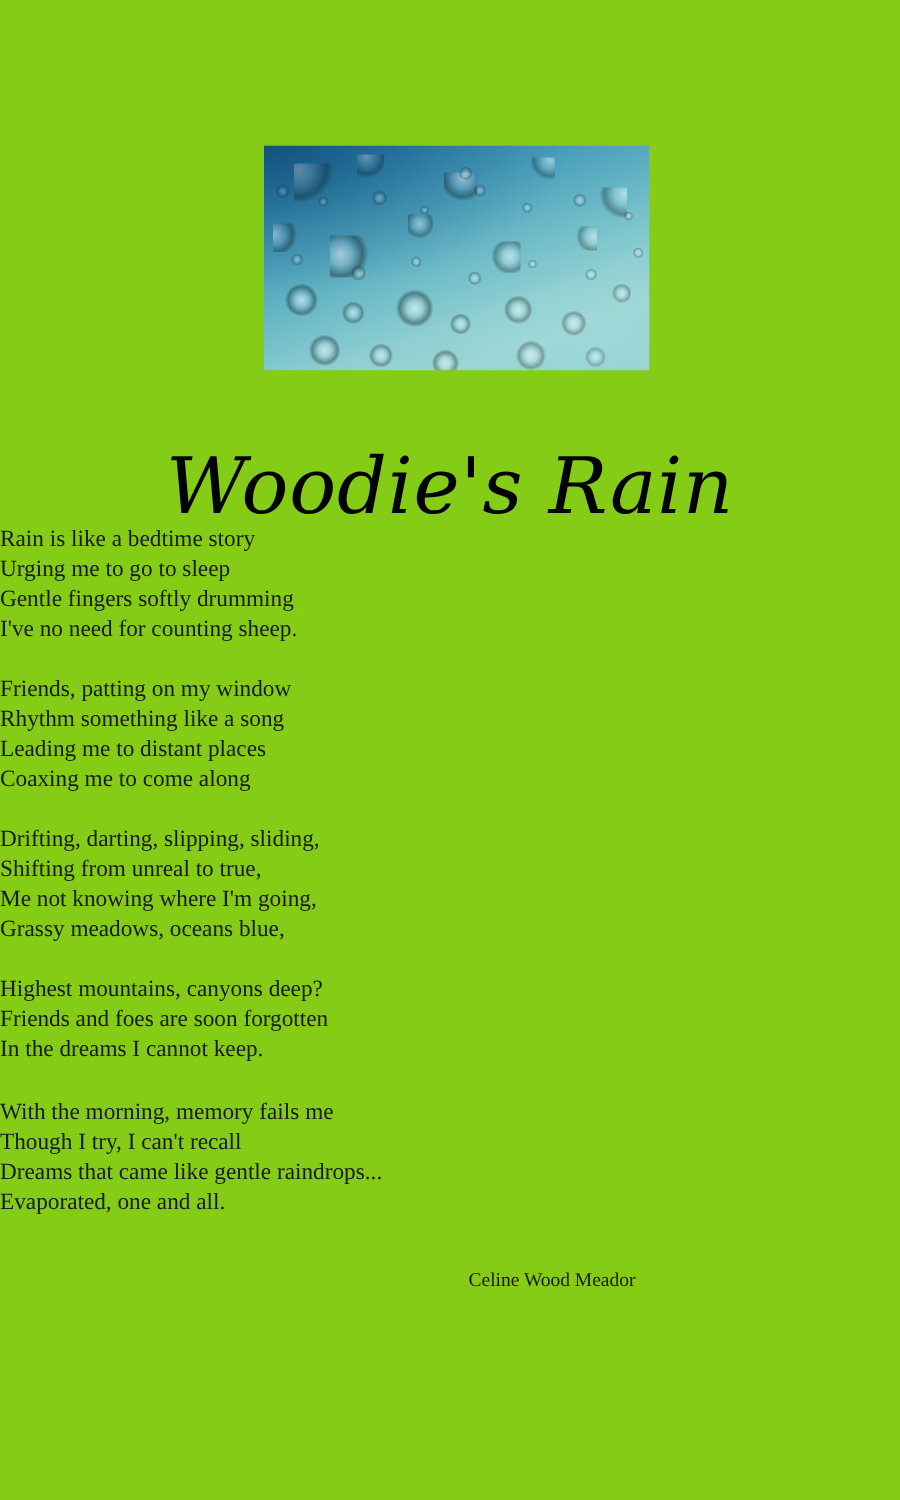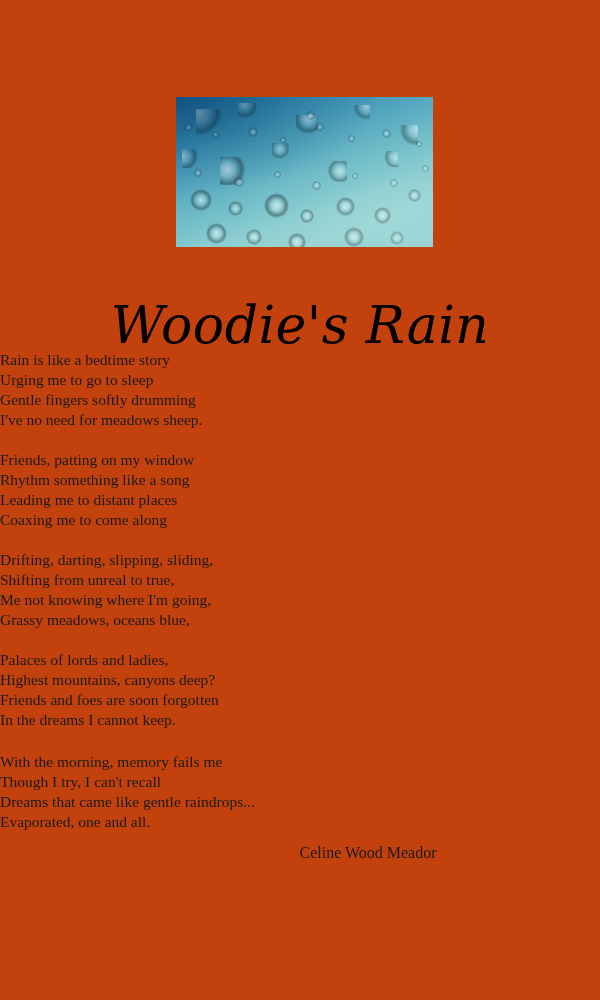--- a/index.html
+++ b/index.html
@@ -13,21 +13,21 @@
     height: 1000px;
     overflow: hidden;
     font-family: "Liberation Serif", "DejaVu Serif", serif;
     color: #1a1a1a;
     position: relative;
   }
 
   .page {
     width: 600px;
     height: 1000px;
-    background: #c2410c;
+    background: #84cc16;
     position: relative;
   }
 
   
   .photo-wrap {
     position: absolute;
     left: 176px;
     top: 97px;
     width: 257px;
     height: 150px;
@@ -172,21 +172,21 @@
   
   .attribution {
     position: absolute;
     left: 0;
     top: 846px;
     width: 600px;
     text-align: center;
     padding-left: 136px;
     box-sizing: border-box;
     font-family: "Liberation Serif", "DejaVu Serif", serif;
-    font-size: 16px;
+    font-size: 13px;
     line-height: 14px;
     color: #1a1a1a;
     white-space: nowrap;
   }
 </style>
 </head>
 <body>
 
 <div class="page">
 
@@ -199,39 +199,38 @@
   </div>
 
   <h1 class="title">Woodie's Rain</h1>
 
   <div class="poem">
 
     <div class="stanza">
       <div class="line">Rain is like a bedtime story</div>
       <div class="line">Urging me to go to sleep</div>
       <div class="line">Gentle fingers softly drumming</div>
-      <div class="line">I've no need for meadows sheep.</div>
+      <div class="line">I've no need for counting sheep.</div>
     </div>
 
     <div class="stanza">
       <div class="line">Friends, patting on my window</div>
       <div class="line">Rhythm something like a song</div>
       <div class="line">Leading me to distant places</div>
       <div class="line">Coaxing me to come along</div>
     </div>
 
     <div class="stanza">
       <div class="line">Drifting, darting, slipping, sliding,</div>
       <div class="line">Shifting from unreal to true,</div>
       <div class="line">Me not knowing where I'm going,</div>
       <div class="line">Grassy meadows, oceans blue,</div>
     </div>
 
     <div class="stanza">
-      <div class="line">Palaces of lords and ladies,</div>
       <div class="line">Highest mountains, canyons deep?</div>
       <div class="line">Friends and foes are soon forgotten</div>
       <div class="line">In the dreams I cannot keep.</div>
     </div>
 
     <div class="stanza">
       <div class="line">With the morning, memory fails me</div>
       <div class="line">Though I try, I can't recall</div>
       <div class="line">Dreams that came like gentle raindrops...</div>
       <div class="line">Evaporated, one and all.</div>

